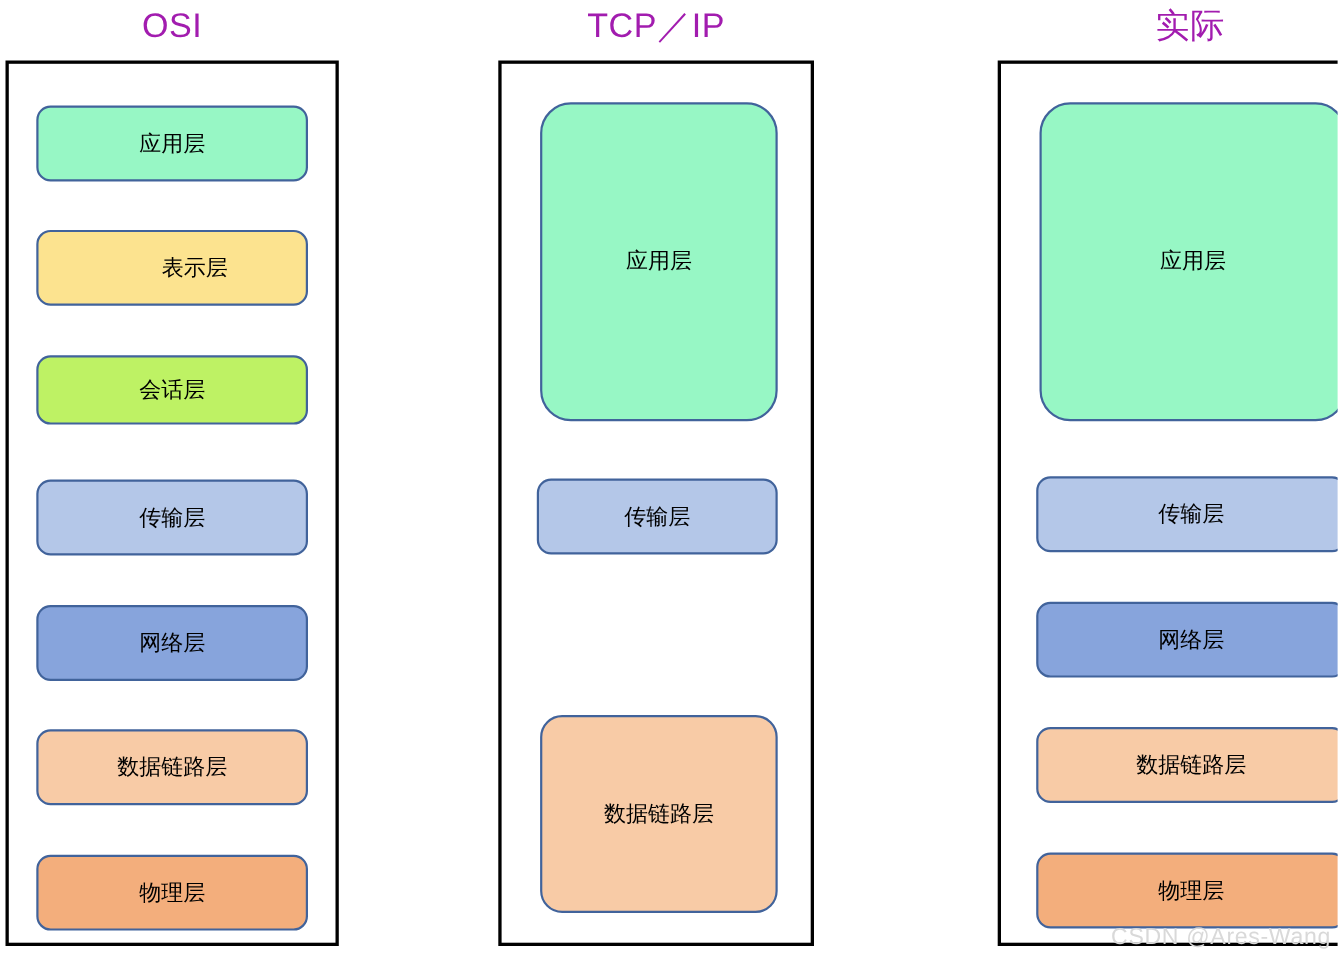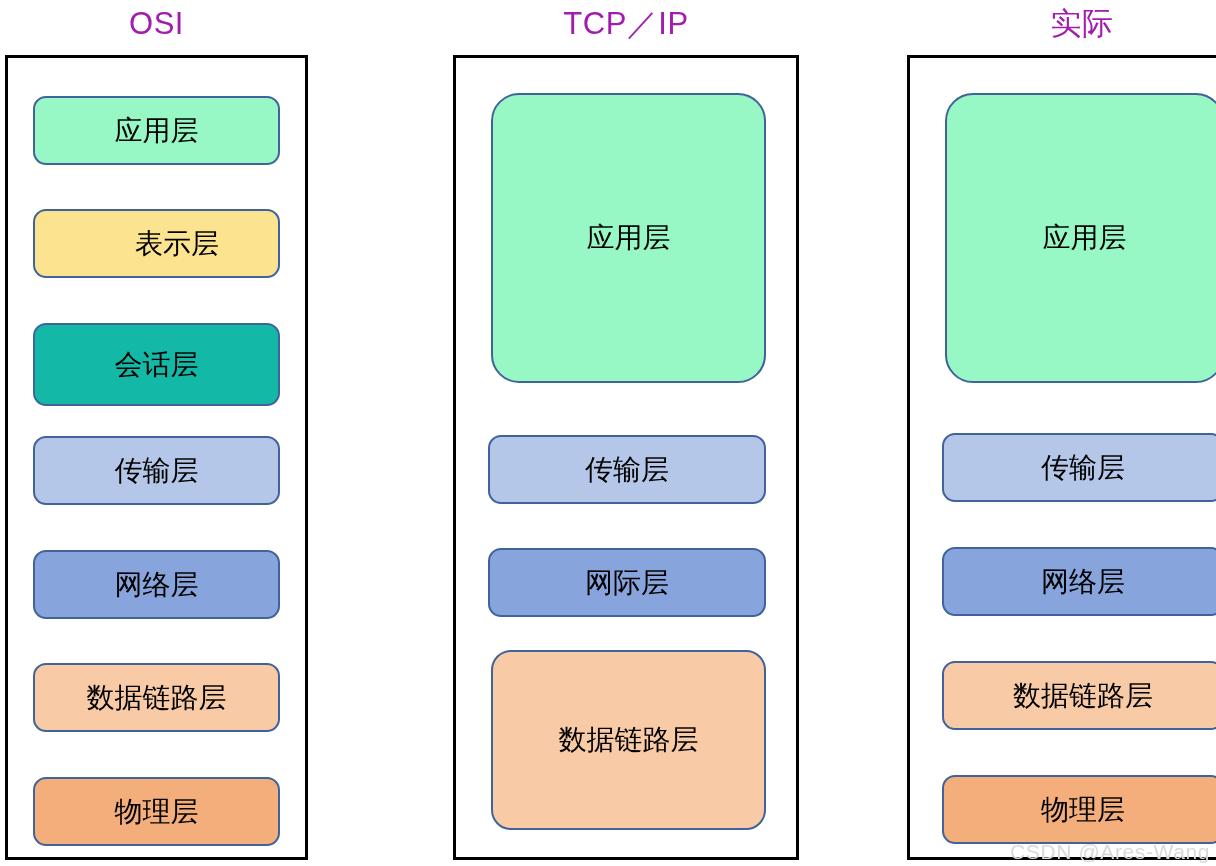--- a/index.html
+++ b/index.html
@@ -59,21 +59,21 @@
 
   
   .layer {
     position: absolute;
     box-sizing: border-box;
     border: 2px solid #4c1d95;
     border-radius: 13px;
     display: flex;
     align-items: center;
     justify-content: center;
-    font-size: 28px;
+    font-size: 20px;
     line-height: 1;
     color: #000000;
     white-space: nowrap;
   }
   .layer.tall {
     border-radius: 28px;
   }
   .layer.mid {
     border-radius: 20px;
   }
@@ -102,21 +102,21 @@
       <div class="stack">
 
         <div class="layer" style="left: 25px; right: 25px; top: 38px; height: 69px; background: rgb(151, 247, 197); border-color: rgb(65, 99, 155);">
           <span>应用层</span>
         </div>
 
         <div class="layer" style="left: 25px; right: 25px; top: 151px; height: 69px; background: rgb(252, 227, 143); border-color: rgb(65, 99, 155); padding-left: 41px;">
           <span>表示层</span>
         </div>
 
-        <div class="layer" style="left: 25px; right: 25px; top: 265px; height: 83px; background: #14b8a6; border-color: rgb(65, 99, 155);">
+        <div class="layer" style="left: 25px; right: 25px; top: 265px; height: 63px; background: #bef264; border-color: rgb(65, 99, 155);">
           <span>会话层</span>
         </div>
 
         <div class="layer" style="left: 25px; right: 25px; top: 378px; height: 69px; background: rgb(180, 199, 232); border-color: rgb(65, 99, 155);">
           <span>传输层</span>
         </div>
 
         <div class="layer" style="left: 25px; right: 25px; top: 492px; height: 69px; background: rgb(135, 164, 220); border-color: rgb(65, 99, 155);">
           <span>网络层</span>
         </div>
@@ -126,36 +126,33 @@
         </div>
 
         <div class="layer" style="left: 25px; right: 25px; top: 719px; height: 69px; background: rgb(243, 174, 124); border-color: rgb(65, 99, 155);">
           <span>物理层</span>
         </div>
 
       </div>
     </div>
   </div>
 
-  <div class="column" id="col-tcpip" style="left:453px; width:346px;">
+  <div class="column" id="col-tcpip" style="left:453px; width:287px;">
     <div class="col-title">TCP／IP</div>
     <div class="frame" style="border-color: rgb(0, 0, 0);">
       <div class="stack">
 
         <div class="layer tall" style="left: 35px; right: 30px; top: 35px; height: 290px; background: rgb(151, 247, 197); border-color: rgb(65, 99, 155);">
           <span>应用层</span>
         </div>
 
         <div class="layer" style="left: 32px; right: 30px; top: 377px; height: 69px; background: rgb(180, 199, 232); border-color: rgb(65, 99, 155);">
           <span>传输层</span>
         </div>
 
-        <div class="layer" style="left: 32px; right: 30px; top: 490px; height: 69px; background: rgb(135, 164, 220); border-color: rgb(65, 99, 155);">
-          <span>网际层</span>
-        </div>
 
         <div class="layer mid" style="left: 35px; right: 30px; top: 592px; height: 180px; background: rgb(248, 203, 166); border-color: rgb(65, 99, 155);">
           <span>数据链路层</span>
         </div>
 
       </div>
     </div>
   </div>
 
   <div class="column" id="col-actual" style="left:907px; width:350px;">

